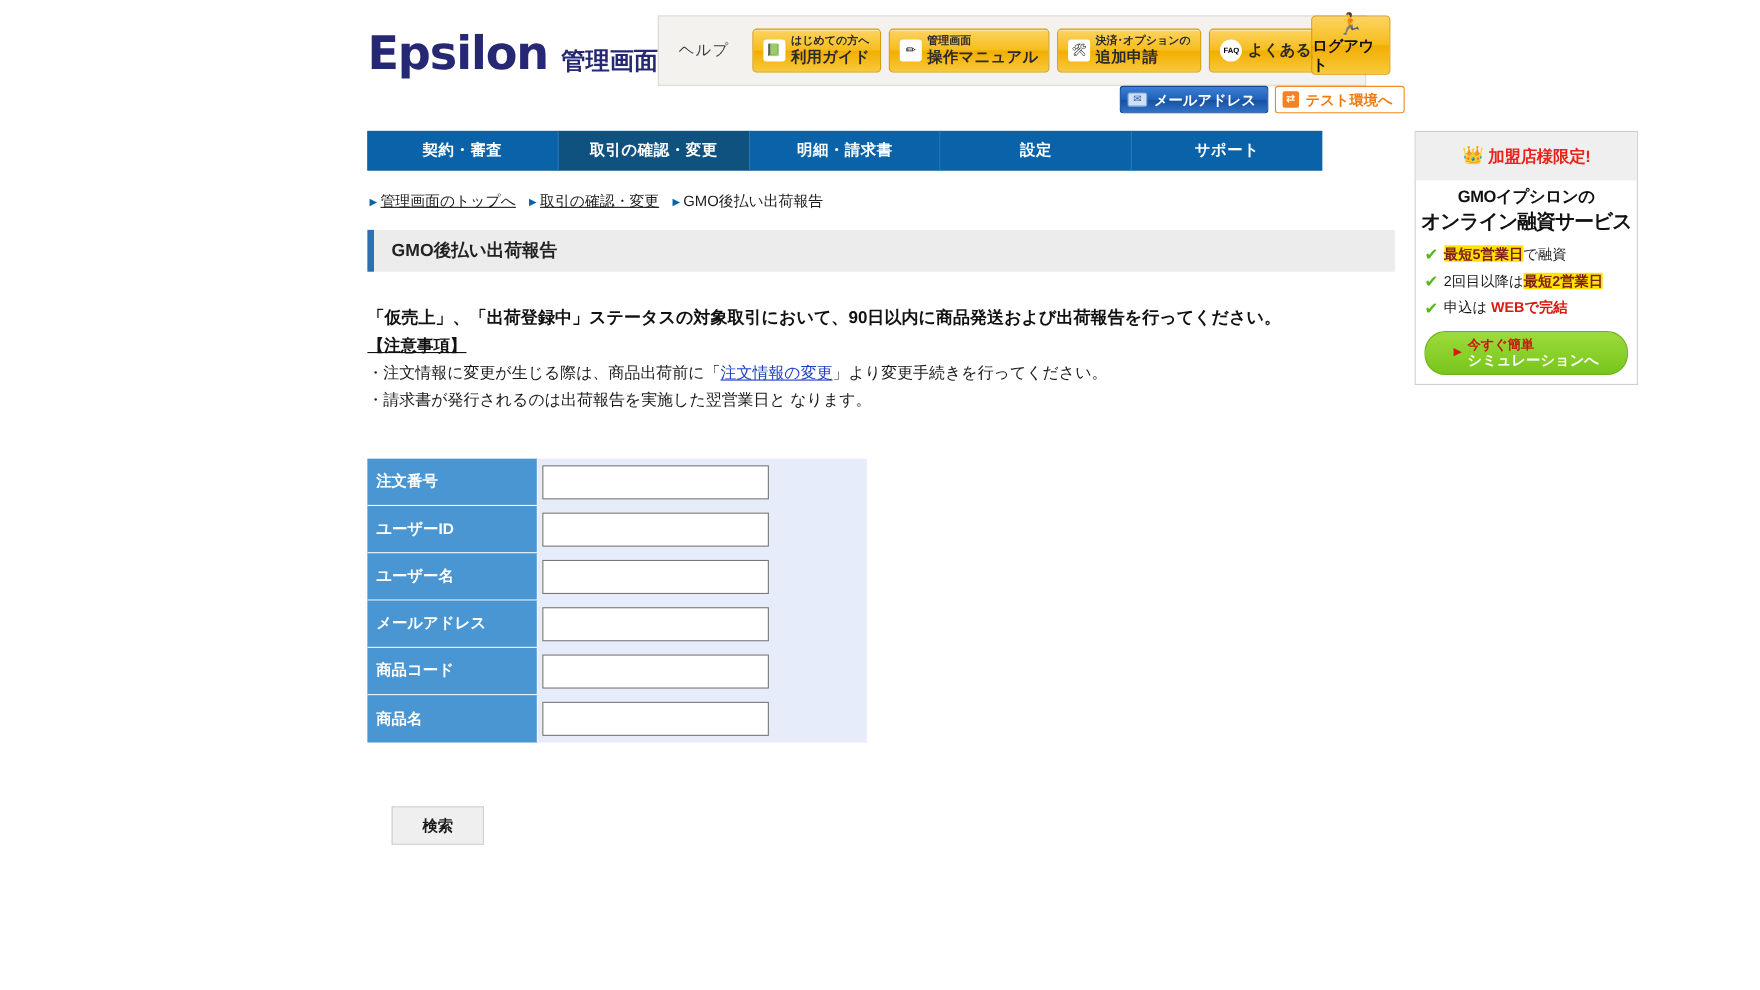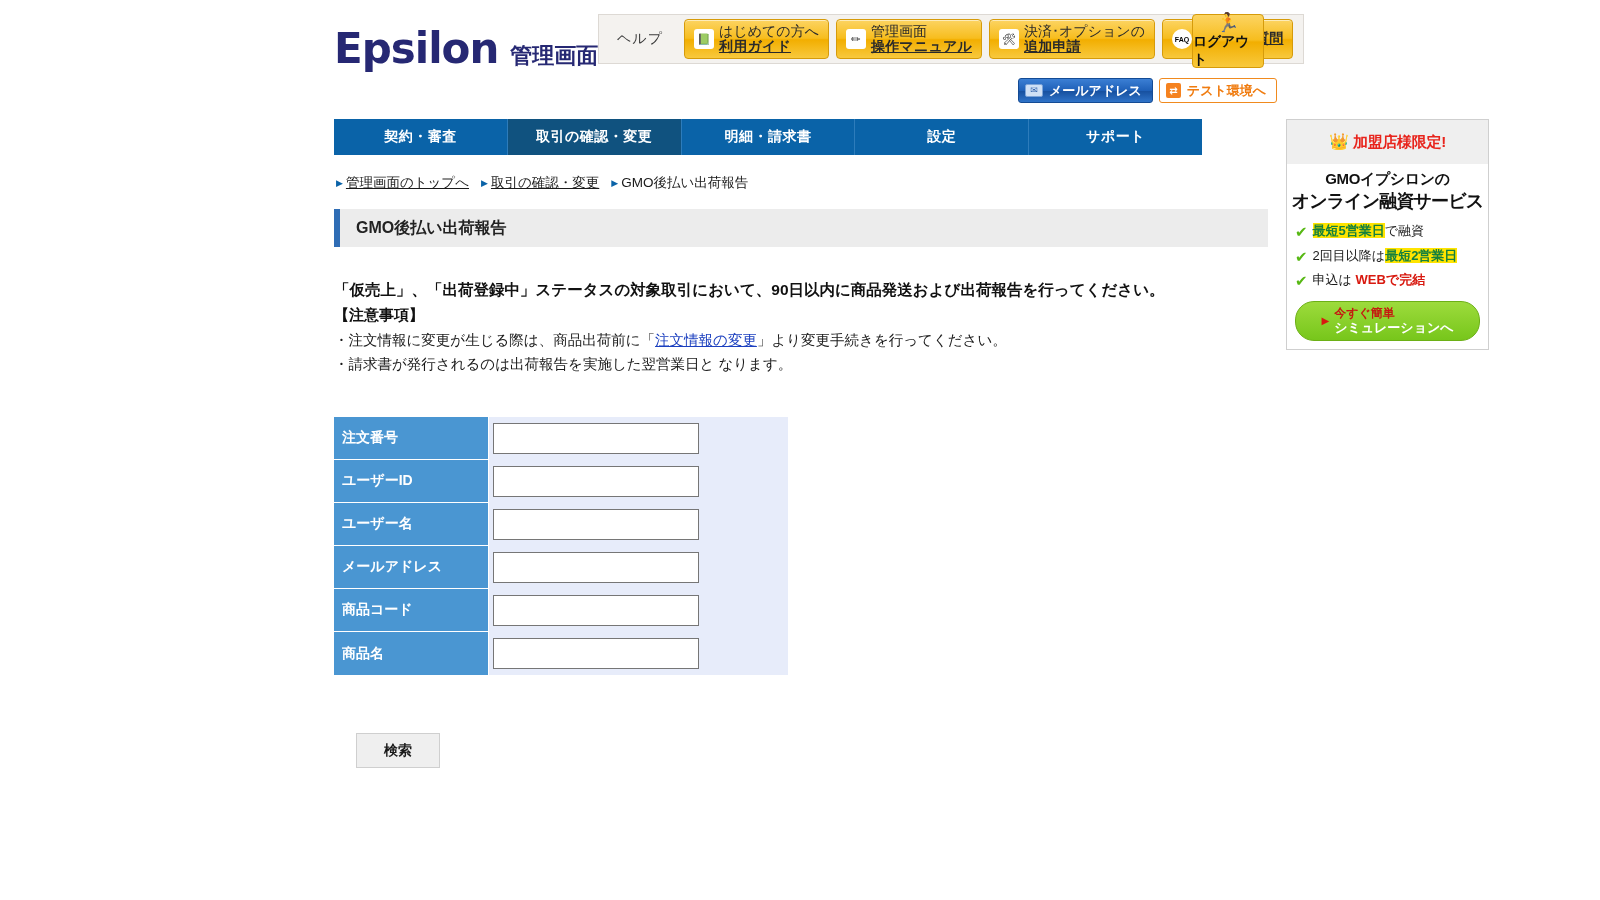--- a/index.html
+++ b/index.html
@@ -47,21 +47,21 @@
     font-weight: 700;
     color: #262873;
     line-height: 1.1;
     padding-bottom: 2px;
   }
 
   
   .helpbar {
     position: absolute;
     left: 598px; top: 14px;
-    height: 50px;
+    height: 64px;
     background: #f4f2ef;
     border: 1px solid #ddd9d4;
     display: flex;
     align-items: center;
     padding: 0 10px;
     gap: 7px;
   }
   .help-label {
     font-size: 14px;
     color: #3b3b3b;
@@ -88,22 +88,22 @@
     display: flex; align-items: center; justify-content: center;
     font-size: 11px;
     line-height: 1;
     flex: 0 0 auto;
   }
   .help-btn .txt {
     line-height: 1.08;
     text-align: left;
     color: #2a2a2a;
   }
-  .help-btn .t1 { display:block; font-size: 14px; font-weight: 400; }
-  .help-btn .t2 { display:block; font-size: 14px; font-weight: 700; letter-spacing: .2px; text-decoration: underline; }
+  .help-btn .t1 { display:block; font-size: 10px; font-weight: 700; }
+  .help-btn .t2 { display:block; font-size: 14px; font-weight: 700; letter-spacing: .2px; }
   .help-btn.single .t2 { font-size: 14px; }
 
   .logout-btn {
     position: absolute;
     left: 1192px; top: 14px;
     width: 72px; height: 54px;
     background: linear-gradient(to bottom, #fcd462 0%, #f7bd1e 48%, #f2ae00 52%, #f8c93d 100%);
     border: 1px solid #d69b0a;
     border-radius: 4px;
     display: flex;
@@ -232,20 +232,21 @@
     font-size: 15.5px;
     font-weight: 700;
     color: #111;
     line-height: 1.55;
   }
   .notice .caution-head {
     font-size: 15px;
     font-weight: 700;
     color: #111;
     line-height: 1.7;
+    text-decoration: underline;
   }
   .notice .bullet {
     font-size: 14.5px;
     color: #1a1a1a;
     line-height: 1.72;
   }
   .notice .bullet a {
     color: #1b3fbf;
     text-decoration: underline;
     cursor: pointer;
@@ -347,21 +348,21 @@
   .banner-li {
     display: flex;
     align-items: center;
     gap: 5px;
     font-size: 13px;
     color: #1a1a1a;
     line-height: 1.9;
     white-space: nowrap;
   }
   .banner-li .chk { color: #57b814; font-size: 15px; font-weight: 700; line-height: 1; }
-  .hl { background: #ffe400; font-weight: 700; color: #15803d; }
+  .hl { background: #ffe400; font-weight: 700; color: #7f1d1d; }
   .hl2 { font-weight: 700; color: #d8190f; }
   .banner-cta {
     margin: 6px 8px 0 8px;
     height: 40px;
     background: linear-gradient(to bottom, #9ddb3c 0%, #77c61b 100%);
     border: 1px solid #6cb016;
     border-radius: 19px;
     display: flex;
     align-items: center;
     justify-content: center;

